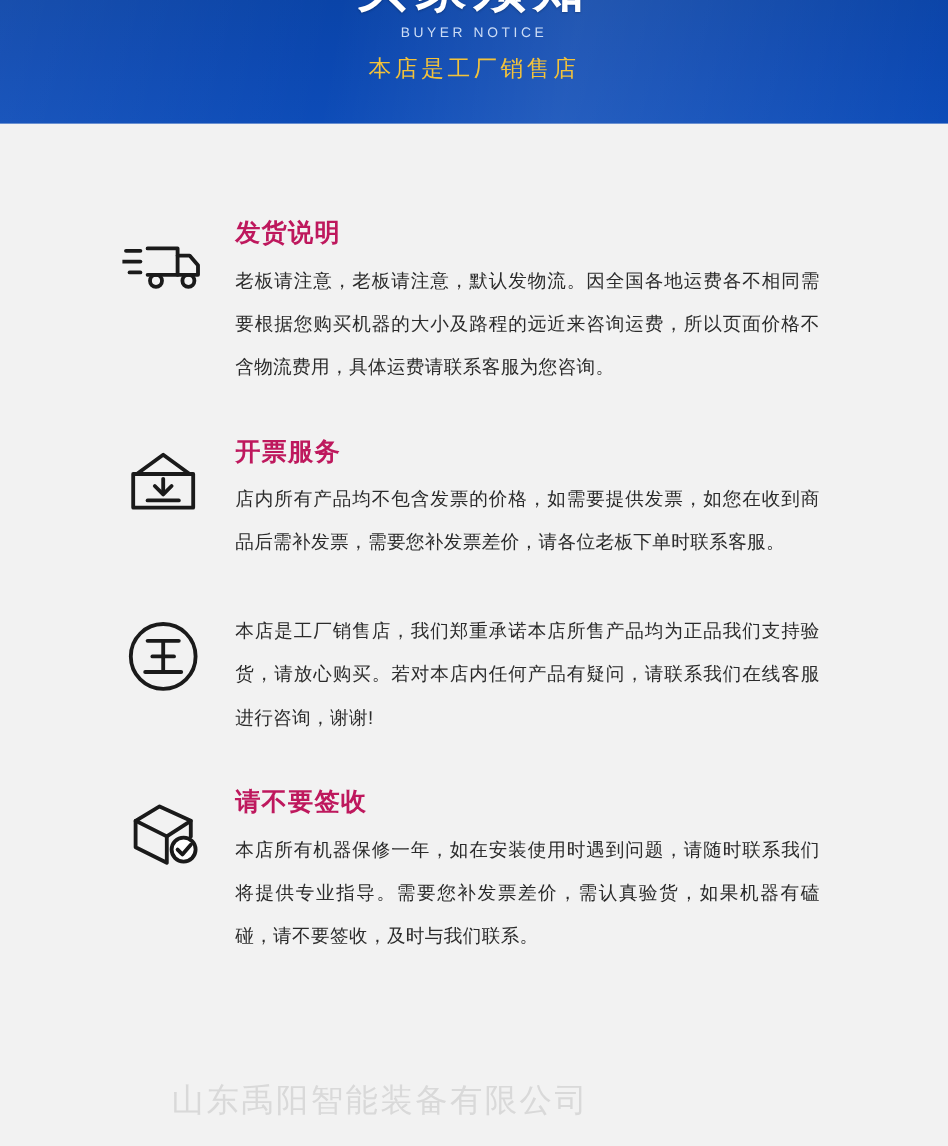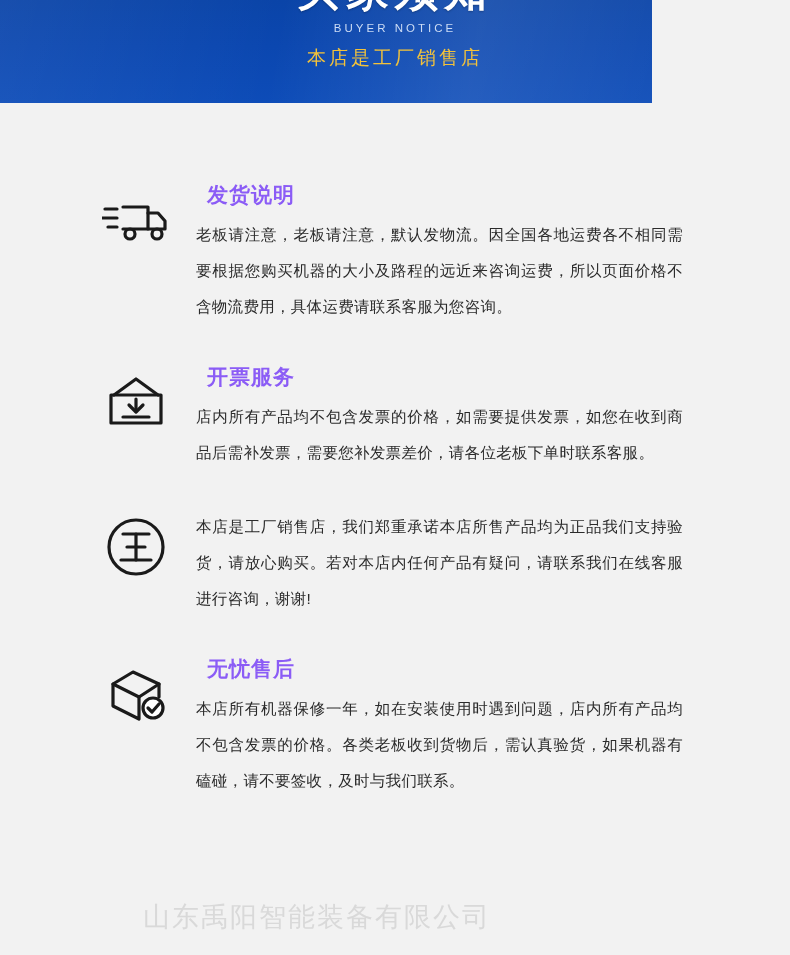--- a/index.html
+++ b/index.html
@@ -11,21 +11,21 @@
     height: 955px;
     background: #f2f2f2;
     font-family: "Liberation Sans", sans-serif;
     overflow: hidden;
     position: relative;
   }
 
   
   .banner {
     position: relative;
-    width: 652px;
+    width: 790px;
     height: 103px;
     background: linear-gradient(180deg, #0a44a8 0%, #0b47b0 45%, #0d4cb8 100%);
     overflow: hidden;
     text-decoration: underline;
   }
   .banner .sheen {
     position: absolute;
     left: 0; top: 0;
     width: 790px; height: 103px;
     background: linear-gradient(100deg, rgba(255,255,255,0.06) 0%, rgba(255,255,255,0.0) 35%, rgba(255,255,255,0.10) 60%, rgba(255,255,255,0.0) 100%);
@@ -82,25 +82,25 @@
     height: 72px;
     display: flex;
     align-items: center;
     justify-content: center;
   }
   .item-body {
     margin-left: 100px;
     width: 487px;
   }
   .item-title {
-    color: #8b5cf6;
+    color: #be185d;
     font-size: 21px;
     font-weight: bold;
     line-height: 28px;
-    margin: 0 0 8px 11px;
+    margin: 0 0 8px 0;
     letter-spacing: 1px;
   }
   .item-text {
     color: #2b2b2b;
     font-size: 15.5px;
     line-height: 36px;
     letter-spacing: 0.3px;
     text-align: justify;
   }
 
@@ -195,20 +195,20 @@
         <g fill="none" stroke="#1a1a1a" stroke-width="3.2" stroke-linecap="round" stroke-linejoin="round">
           <path d="M10 20 L30 8 L56 20 L36 33 Z"></path>
           <path d="M10 20 V42 L36 55 V33"></path>
           <path d="M56 20 V33"></path>
           <circle cx="50" cy="44" r="10" fill="#ffffff"></circle>
           <path d="M45 44 L49 48 L56 40"></path>
         </g>
       </svg>
     </div>
     <div class="item-body">
-      <div class="item-title">无忧售后</div>
-      <div class="item-text">本店所有机器保修一年，如在安装使用时遇到问题，店内所有产品均不包含发票的价格。各类老板收到货物后，需认真验货，如果机器有磕碰，请不要签收，及时与我们联系。</div>
+      <div class="item-title">请不要签收</div>
+      <div class="item-text">本店所有机器保修一年，如在安装使用时遇到问题，请随时联系我们将提供专业指导。需要您补发票差价，需认真验货，如果机器有磕碰，请不要签收，及时与我们联系。</div>
     </div>
   </div>
 
 </div>
 
 <div class="watermark">山东禹阳智能装备有限公司</div>
 
 </body></html>

